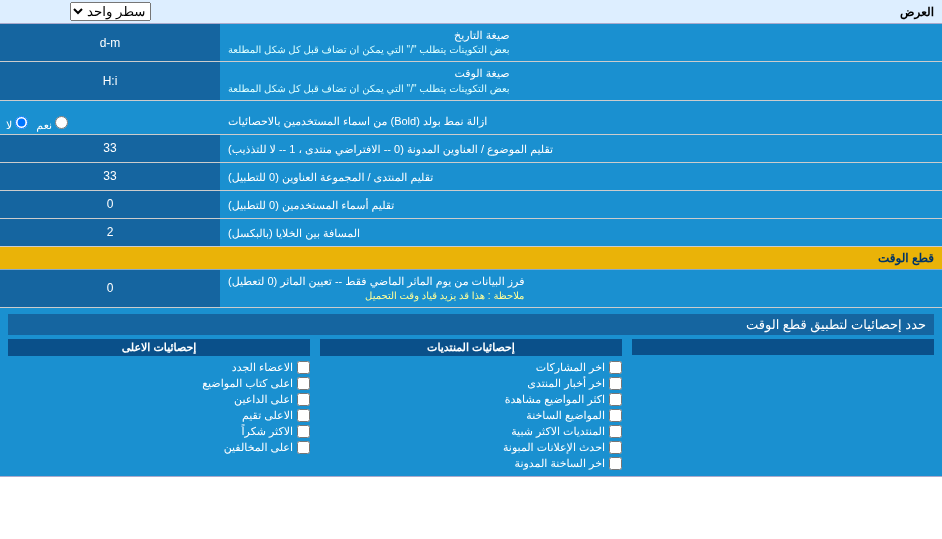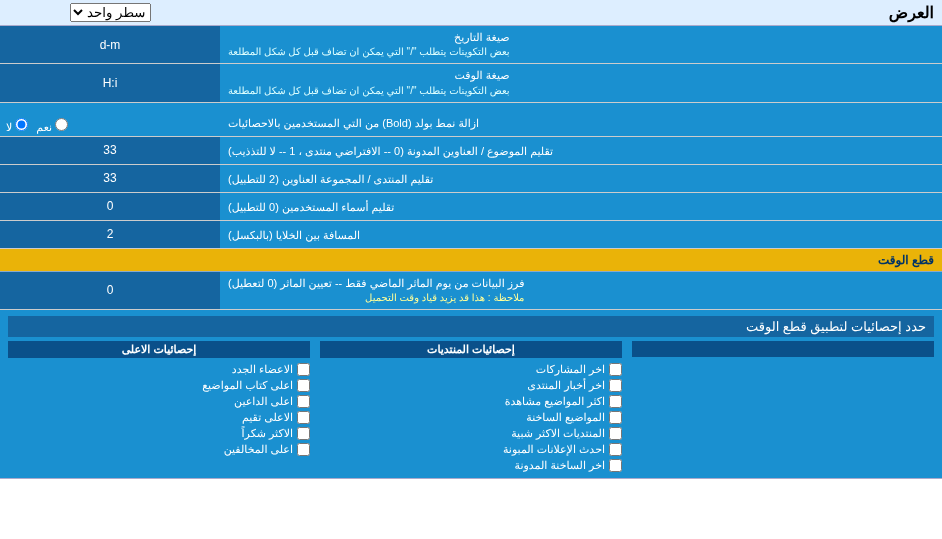--- a/index.html
+++ b/index.html
@@ -63,21 +63,21 @@
       background: #ddeeff;
       border-bottom: 1px solid #aac;
       min-height: 24px;
     }
 
     .header-label {
       flex: 1;
       text-align: right;
       padding: 3px 8px;
       font-weight: bold;
-      font-size: 16px;
+      font-size: 12px;
       color: #000;
     }
 
     .header-select-area {
       width: 220px;
       min-width: 180px;
       display: flex;
       align-items: center;
       justify-content: center;
       padding: 2px 6px;
@@ -204,42 +204,42 @@
       <span>صيغة الوقت</span>
       <small>بعض التكوينات يتطلب "/" التي يمكن ان تضاف قبل كل شكل المطلعة</small>
     </div>
   </div>
   <div class="row-input">
     <input type="text" value="H:i" style="">
   </div>
 </div>
 
 <div class="row">
-  <div class="row-label">ازالة نمط بولد (Bold) من التي المستخدمين بالاحصائيات</div>
+  <div class="row-label">ازالة نمط بولد (Bold) من اسماء المستخدمين بالاحصائيات</div>
   <div class="radio-area">
     <label>
       <input type="radio" name="bold" value="yes" style="">
       <span>نعم</span>
     </label>
     <label>
       <input type="radio" name="bold" value="no" checked="" style="">
       <span>لا</span>
     </label>
   </div>
 </div>
 
 <div class="row">
   <div class="row-label">تقليم الموضوع / العناوين المدونة (0 -- الافتراضي منتدى ، 1 -- لا للتذذيب)</div>
   <div class="row-input">
     <input type="text" value="33" style="">
   </div>
 </div>
 
 <div class="row">
-  <div class="row-label">تقليم المنتدى / المجموعة العناوين (2 للتطبيل)</div>
+  <div class="row-label">تقليم المنتدى / المجموعة العناوين (0 للتطبيل)</div>
   <div class="row-input">
     <input type="text" value="33" style="">
   </div>
 </div>
 
 <div class="row">
   <div class="row-label">تقليم أسماء المستخدمين (0 للتطبيل)</div>
   <div class="row-input">
     <input type="text" value="0" style="">
   </div>

